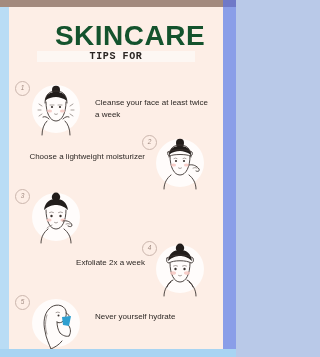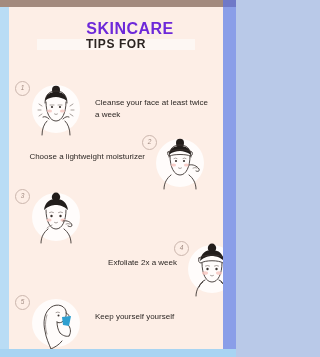--- a/index.html
+++ b/index.html
@@ -73,45 +73,46 @@
 
   
   .header {
     position: absolute;
     left: 0; top: 14px;
     width: 214px;
     text-align: center;
   }
   .title-main {
     font-family: "Liberation Sans", sans-serif;
-    font-size: 16px;
+    font-size: 28px;
     font-weight: bold;
     letter-spacing: 0.5px;
-    color: #6d28d9;
+    color: #14532d;
     line-height: 1.05;
     padding-left: 28px;
   }
   .subtitle-wrap {
     position: relative;
     height: 11px;
     margin: 1px 0 1px 0;
   }
   .subtitle-band {
     position: absolute;
     left: 28px; top: 0;
     width: 158px; height: 11px;
     background: #fdf7f3;
   }
   .subtitle {
     position: relative;
-    font-size: 12px;
+    font-size: 10px;
     font-weight: bold;
     letter-spacing: 0.6px;
     color: #2b2522;
     line-height: 11px;
+    font-family: Liberation Mono, monospace;
   }
 
   
   .tip {
     position: absolute;
     width: 214px;
     height: 56px;
   }
   .tip-inner {
     position: relative;
@@ -166,21 +167,21 @@
     line-height: 1.45;
     width: 118px;
   }
   .tip.left .tip-text  { left: 86px; text-align: left; }
   .tip.right .tip-text { right: 78px; text-align: right; }
 
   
   #tip-0 { top: 74px; }
   #tip-1 { top: 128px; }
   #tip-2 { top: 182px; }
-  #tip-3 { top: 234px; padding-left: 32px; }
+  #tip-3 { top: 234px; }
   #tip-4 { top: 288px; }
 
   .ln { fill: none; stroke: #3b3330; stroke-width: 0.9; stroke-linecap: round; stroke-linejoin: round; }
   .ln-thin { fill: none; stroke: #6d615c; stroke-width: 0.6; stroke-linecap: round; }
   .hair { fill: #221d1b; stroke: none; }
   .blush { fill: #f6c6c0; stroke: none; opacity: 0.85; }
   .cup { fill: #2f9fd0; stroke: none; }
 </style>
 </head>
 <body>
@@ -325,18 +326,18 @@
             <path class="ln" d="M41 18 C44 19, 45 22, 44 25"></path>
             <path class="cup" d="M37 22 L46 21 L44 31 L38 30 Z"></path>
             <path class="ln" d="M44 31 C46 34, 46 38, 44 41"></path>
             <path class="ln" d="M35 38 C38 41, 42 42, 44 41"></path>
             <path class="ln" d="M26 54 C30 52, 34 50, 37 46"></path>
             <path class="ln-thin" d="M22 20 C20 26, 20 33, 22 39"></path>
             <circle cx="33.5" cy="20.5" r="1" fill="#3b3330"></circle>
             <path class="ln-thin" d="M31 17.5 q1.8 -1 3.5 0"></path>
           </svg>
         </div>
-        <div class="tip-text">Keep yourself yourself</div>
+        <div class="tip-text">Never yourself hydrate</div>
       </div>
     </div>
 
   </div>
 </div>
 
 </body></html>

